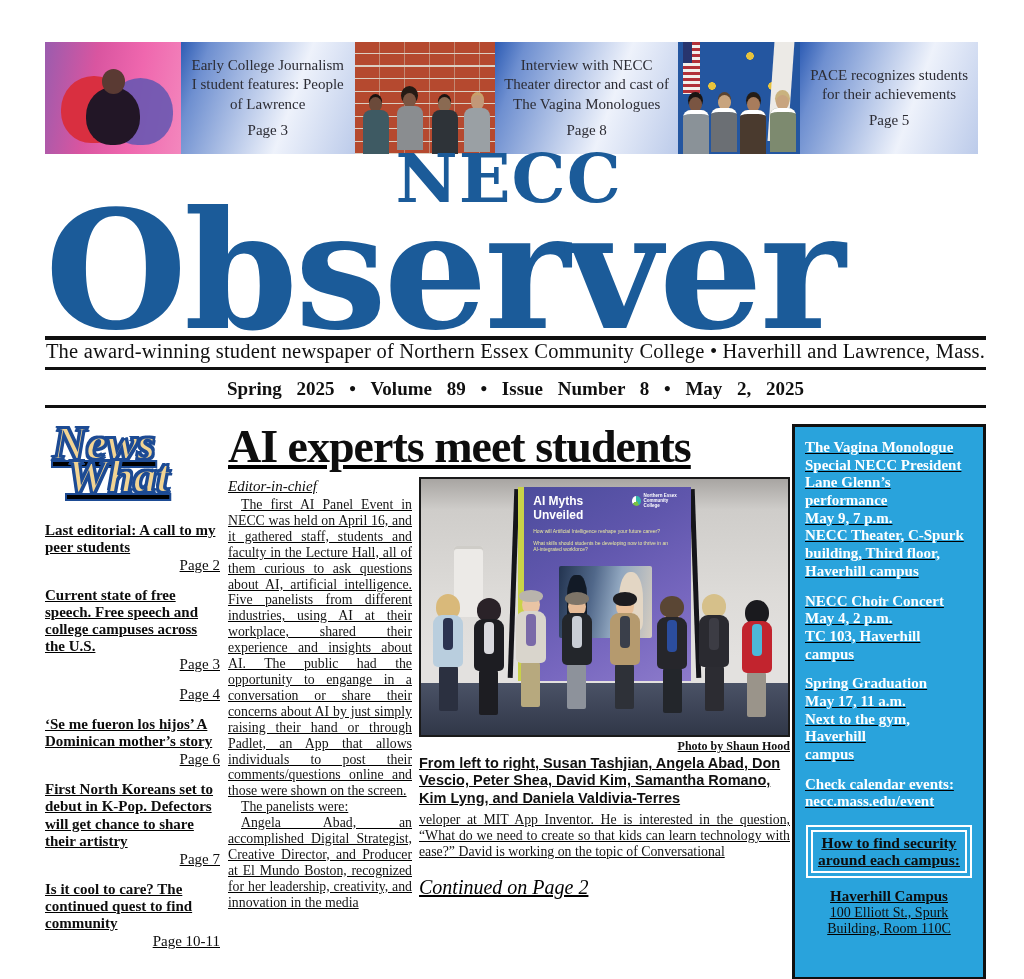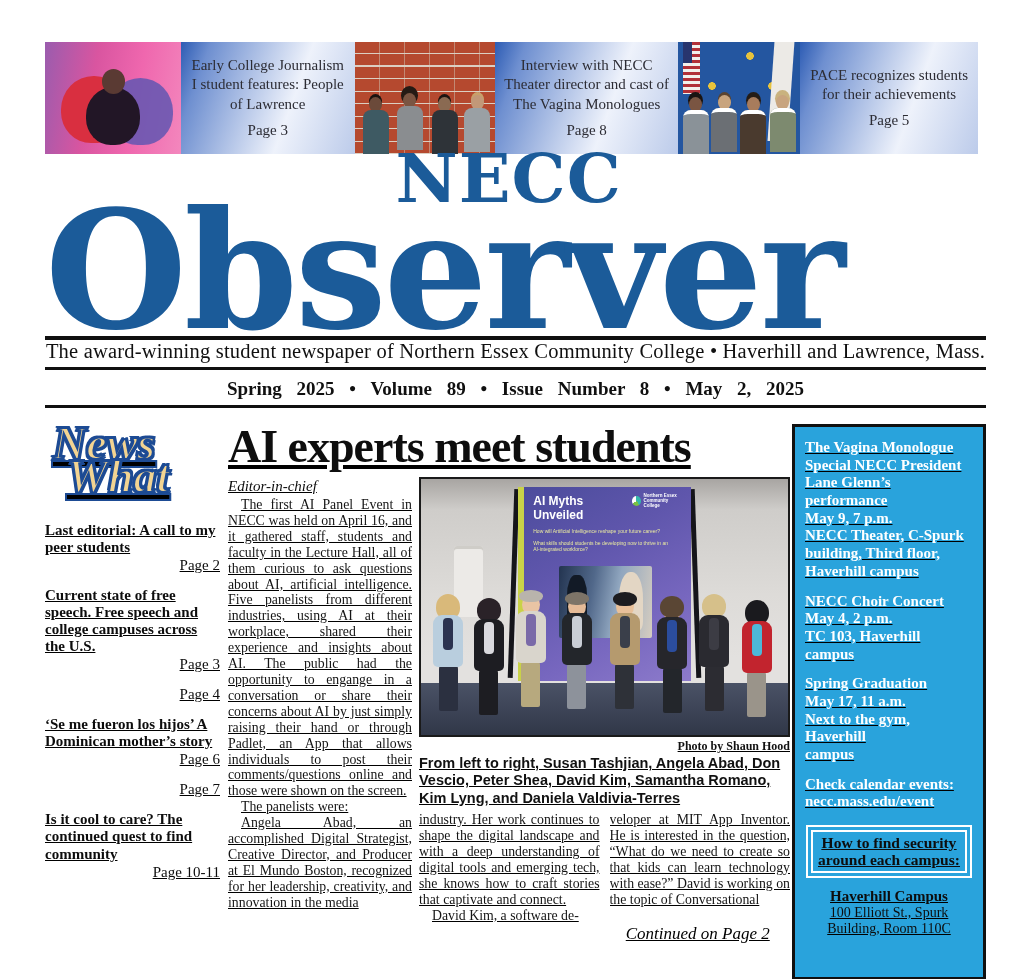--- a/index.html
+++ b/index.html
@@ -77,21 +77,21 @@
   .headline { font-weight:bold; font-size:46px; line-height:1; color:#0e0e0e; margin-bottom:7px; letter-spacing:-1px; }
   .article-body { display:flex; height:502px; overflow:hidden; }
   .first-col { width:184px; flex:none; margin-right:7px; overflow:hidden; }
   .byline { font-weight:bold; font-variant:small-caps; font-size:16.5px; line-height:1.1; color:#0d0d0d; }
   .byrole { font-style:italic; font-size:15px; margin:1px 0 2px; color:#0d0d0d; }
   .body-text p { font-size:13.8px; line-height:15.9px; text-align:justify; color:#141414; text-indent:13px; }
   .body-text p.cont { text-indent:0; }
   .right-part { flex:1; display:flex; flex-direction:column; }
   .two-cols { display:flex; gap:10px; margin-top:5px; flex:1; overflow:hidden; }
   .two-cols .col { flex:1; overflow:hidden; position:relative; }
-  .continued { font-style:italic; font-size:17px; text-align:center; margin-top:16px; padding-right:4px; }
+  .continued { font-style:italic; font-size:20px; text-align:left; margin-top:16px; padding-right:4px; }
 
   
   .photo-fig { width:100%; }
   .photo-ill { position:relative; height:260px; border:2px solid #1a1a1a; overflow:hidden;
     background:linear-gradient(#a8a5a2 0%,#cfcdca 12%,#dddbd8 45%,#e3e1df 70%); }
   .floor { position:absolute; bottom:0; width:100%; height:52px; background:linear-gradient(#4a5266,#303748); }
   .screen { position:absolute; left:26.5%; top:3%; width:47%; height:76%;
     background:linear-gradient(150deg,#4c4c9c 0%,#5f56ac 35%,#7767bf 70%,#8d7bcb 100%);
     border-left:6px solid #c9d248; padding:7px 7px 0 9px; }
   .scr-head { display:flex; justify-content:center; align-items:flex-start; }
@@ -226,20 +226,21 @@
           <div class="nb-page">Page 3</div>
         </li>
         <li>
           <div class="nb-page">Page 4</div>
         </li>
         <li>
           <div class="nb-title">‘Se me fueron los hijos’ A Dominican mother’s story</div>
           <div class="nb-page">Page 6</div>
         </li>
         <li>
+          <div class="nb-title">First North Koreans set to debut in K-Pop. Defectors will get chance to share their artistry</div>
           <div class="nb-page">Page 7</div>
         </li>
         <li>
           <div class="nb-title">Is it cool to care? The continued quest to find community</div>
           <div class="nb-page">Page 10-11</div>
         </li>
 
       </ul>
     </aside>
 
@@ -343,24 +344,20 @@
                     <div class="shirt"></div>
                   </div>
                   <div class="legs"></div>
               </div>
             </div>
             <div class="credit">Photo by Shaun Hood</div>
             <figcaption class="caption">From left to right, Susan Tashjian, Angela Abad, Don Vescio, Peter Shea, David Kim, Samantha Romano, Kim Lyng, and Daniela Valdivia-Terres</figcaption>
           </figure>
           <div class="two-cols">
             <div class="col body-text">
-              <p class="cont">industry. Her work continues to shape the digital landscape and with a deep understanding of digital tools and emerging tech, she knows how to craft stories that captivate and connect.</p>
-              <p>David Kim, a software de-</p>
-            </div>
-            <div class="col body-text">
               <p class="cont">veloper at MIT App Inventor. He is interested in the question, “What do we need to create so that kids can learn technology with ease?” David is working on the topic of Conversational</p>
               <div class="continued">Continued on Page 2</div>
             </div>
           </div>
         </div>
       </div>
     </section>
 
     <aside class="happenings">
       <div class="wh-event">The Vagina Monologue

